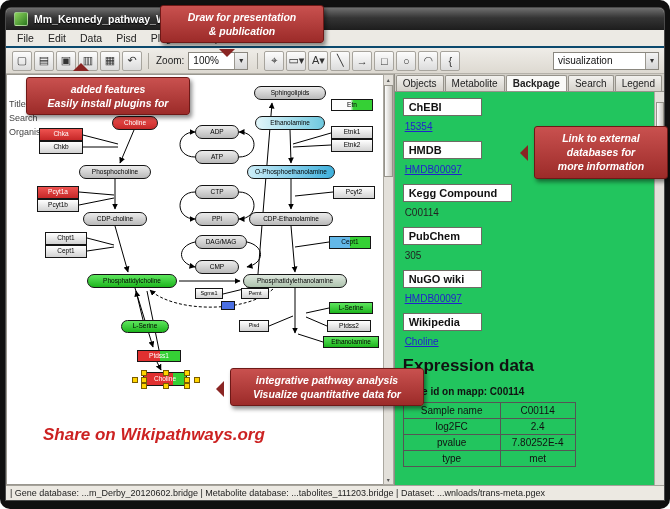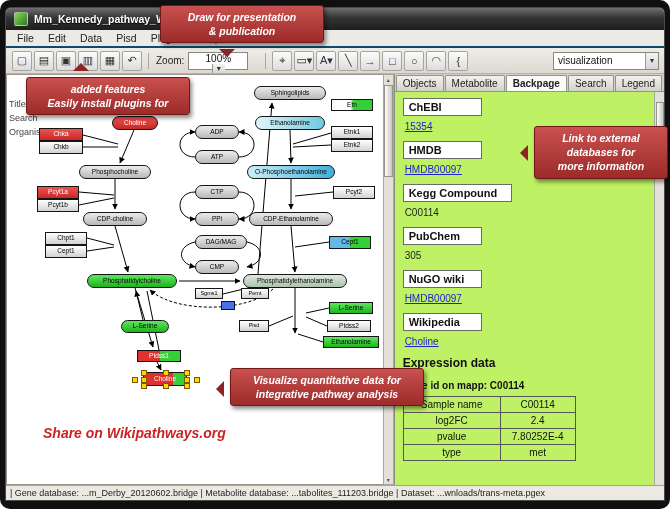--- a/index.html
+++ b/index.html
@@ -14,21 +14,21 @@
   .menu-item{font-size:10.5px;color:#222;padding:1px 7px;}
   
   .toolbar{height:25px;background:linear-gradient(#efede8,#ddd9d1);border-bottom:1px solid #b5b2aa;display:flex;align-items:center;padding:0 5px;flex:0 0 auto;}
   .tb-group{display:flex;align-items:center;}
   .tb-btn{width:18px;height:18px;margin:0 1px;display:flex;align-items:center;justify-content:center;font-size:11px;color:#333;background:linear-gradient(#fcfcfc,#dcdcdc);border:1px solid #a7a49d;border-radius:2px;}
   .tb-sep{width:1px;height:16px;background:#aaa79f;margin:0 5px;}
   .zoom-label{font-size:10px;color:#222;margin:0 4px 0 2px;}
   .combo{display:inline-flex;align-items:center;height:16px;background:#fff;border:1px solid #8a877f;}
   .combo-text{font-size:10px;color:#111;padding:0 4px;white-space:nowrap;}
   .combo-arrow{width:12px;height:100%;display:flex;align-items:center;justify-content:center;font-size:8px;color:#333;background:linear-gradient(#f3f3f3,#d5d5d5);border-left:1px solid #9a978f;}
-  .zoom-combo{width:58px;justify-content:space-between;margin-right:12px;flex-direction:column;}
+  .zoom-combo{width:58px;justify-content:space-between;margin-right:4px;}
   .viz-combo{width:104px;justify-content:space-between;margin-left:auto;}
   
   .content{flex:1 1 auto;display:flex;min-height:0;}
   .canvas{position:relative;flex:1 1 auto;background:#fff;border:1px solid #9a978f;border-right:none;overflow:hidden;}
   .canvas svg{position:absolute;left:0;top:0;z-index:1;}
   #node-layer{position:absolute;left:0;top:0;right:0;bottom:0;z-index:2;}
   .pnode{position:absolute;display:flex;align-items:center;justify-content:center;border:1px solid #151515;font-size:6.5px;line-height:1;color:#000;box-sizing:border-box;white-space:nowrap;z-index:2;}
   .pnode.sm{font-size:5.5px;}
   .k-met{border-radius:7px;}
   .f-gray{background:linear-gradient(#ececec,#b9b9b9);}
@@ -39,36 +39,36 @@
   .f-green{background:linear-gradient(#5ee65e,#1db51d);}
   .f-greenbox{background:linear-gradient(#5ee65e,#1db51d);}
   .f-palegreen{background:linear-gradient(#dfe8df,#adc3ad);}
   .f-greenhalf{background:linear-gradient(90deg,#fdfdfd 0 46%,#35d035 54%);}
   .f-bluegreen{background:linear-gradient(90deg,#63b8e8 0 50%,#35d035 50%);}
   .f-redgreen{background:linear-gradient(90deg,#e03030 0 52%,#35d035 52%);color:#fff;}
   .f-selred{background:linear-gradient(90deg,#e03030 0 68%,#35d035 68%);color:#fff;z-index:4;}
   .f-minblue{background:#4a6fe3;color:#fff;}
   .handle{position:absolute;width:6px;height:6px;background:#ffd400;border:1px solid #7a5c00;box-sizing:border-box;z-index:5;}
   .info-label{position:absolute;left:2px;font-size:9px;color:#444;z-index:1;white-space:nowrap;}
-  .share{position:absolute;left:36px;top:350px;font-size:14px;font-weight:bold;font-style:italic;color:#cc2222;z-index:3;white-space:nowrap;}
+  .share{position:absolute;left:36px;top:350px;font-size:17px;font-weight:bold;font-style:italic;color:#cc2222;z-index:3;white-space:nowrap;}
   
   .vscroll{flex:0 0 9px;background:#e3e0da;border:1px solid #aaa79f;display:flex;flex-direction:column;align-items:center;}
   .sb-arrow{font-size:6px;color:#555;height:9px;display:flex;align-items:center;}
   .sb-thumb{width:7px;height:90px;background:linear-gradient(90deg,#fdfdfd,#c8c5be);border:1px solid #96938b;margin-top:1px;}
   .sb-down{margin-top:auto;}
   
   .sidebar{flex:0 0 232px;background:#d8d5cf;border-left:1px solid #8f8c84;display:flex;flex-direction:column;min-height:0;}
   .tabs{display:flex;background:#d2cfc8;padding:1px 1px 0;flex:0 0 auto;}
   .tab{font-size:10px;color:#222;padding:2px 6px;border:1px solid #96938b;border-bottom:none;background:linear-gradient(#f2f1ee,#d5d2cb);margin-right:1px;border-radius:2px 2px 0 0;}
   .tab.active{background:#fafaf8;font-weight:bold;text-align:center;}
-  .bp-content{position:relative;flex:1 1 auto;background:#bef264;border-top:1px solid #96938b;padding:6px 16px 4px 8px;overflow:hidden;font-size:10px;}
+  .bp-content{position:relative;flex:1 1 auto;background:#22c55e;border-top:1px solid #96938b;padding:6px 16px 4px 8px;overflow:hidden;font-size:10px;}
   .bp-header{display:inline-block;border:1px solid #6e6b64;background:#fff;font-weight:bold;font-size:11px;color:#111;padding:2px 14px 2px 5px;min-width:58px;}
   .bp-value{margin:5px 0 9px 2px;color:#222;font-size:10px;}
   .bp-value.link{color:#2222cc;text-decoration:underline;}
-  .bp-expr{font-weight:bold;font-size:12px;color:#111;margin:4px 0 10px;}
+  .bp-expr{font-weight:bold;font-size:17px;color:#111;margin:4px 0 10px;}
   .bp-geneid{font-weight:bold;font-size:10px;color:#111;margin-bottom:5px;}
   table.bp-table{border-collapse:collapse;}
   table.bp-table td{border:1px solid #555;font-size:10px;color:#111;padding:2px 4px;text-align:center;}
   table.bp-table td:first-child{width:88px;}
   table.bp-table td:last-child{width:66px;}
   .side-scroll{position:absolute;right:0;top:0;bottom:0;width:9px;background:#e3e0da;border-left:1px solid #aaa79f;}
   .sb-thumb2{position:absolute;left:1px;top:10px;width:6px;height:70px;background:linear-gradient(90deg,#fdfdfd,#c8c5be);border:1px solid #96938b;}
   
   .statusbar{height:14px;background:#ece9e2;border-top:1px solid #a5a29a;display:flex;align-items:center;padding:0 4px;flex:0 0 auto;overflow:hidden;}
   .statusbar span{font-size:9px;color:#222;white-space:nowrap;}
@@ -307,18 +307,18 @@
       <div>Easily install plugins for</div>
       <span class="tail t-up" style="left:46px;"></span>
     </div>
     <div class="callout" style="left:534px;top:126px;width:120px;">
       <div>Link  to external</div>
       <div>databases  for</div>
       <div>more information</div>
       <span class="tail t-left" style="top:18px;"></span>
     </div>
     <div class="callout" style="left:230px;top:368px;width:180px;">
+      <div>integrative pathway analysis</div>
       <div>Visualize quantitative  data  for</div>
-      <div>integrative pathway analysis</div>
       <span class="tail t-left" style="top:12px;"></span>
     </div>
   </div>
 </div>
 
 </body></html>

